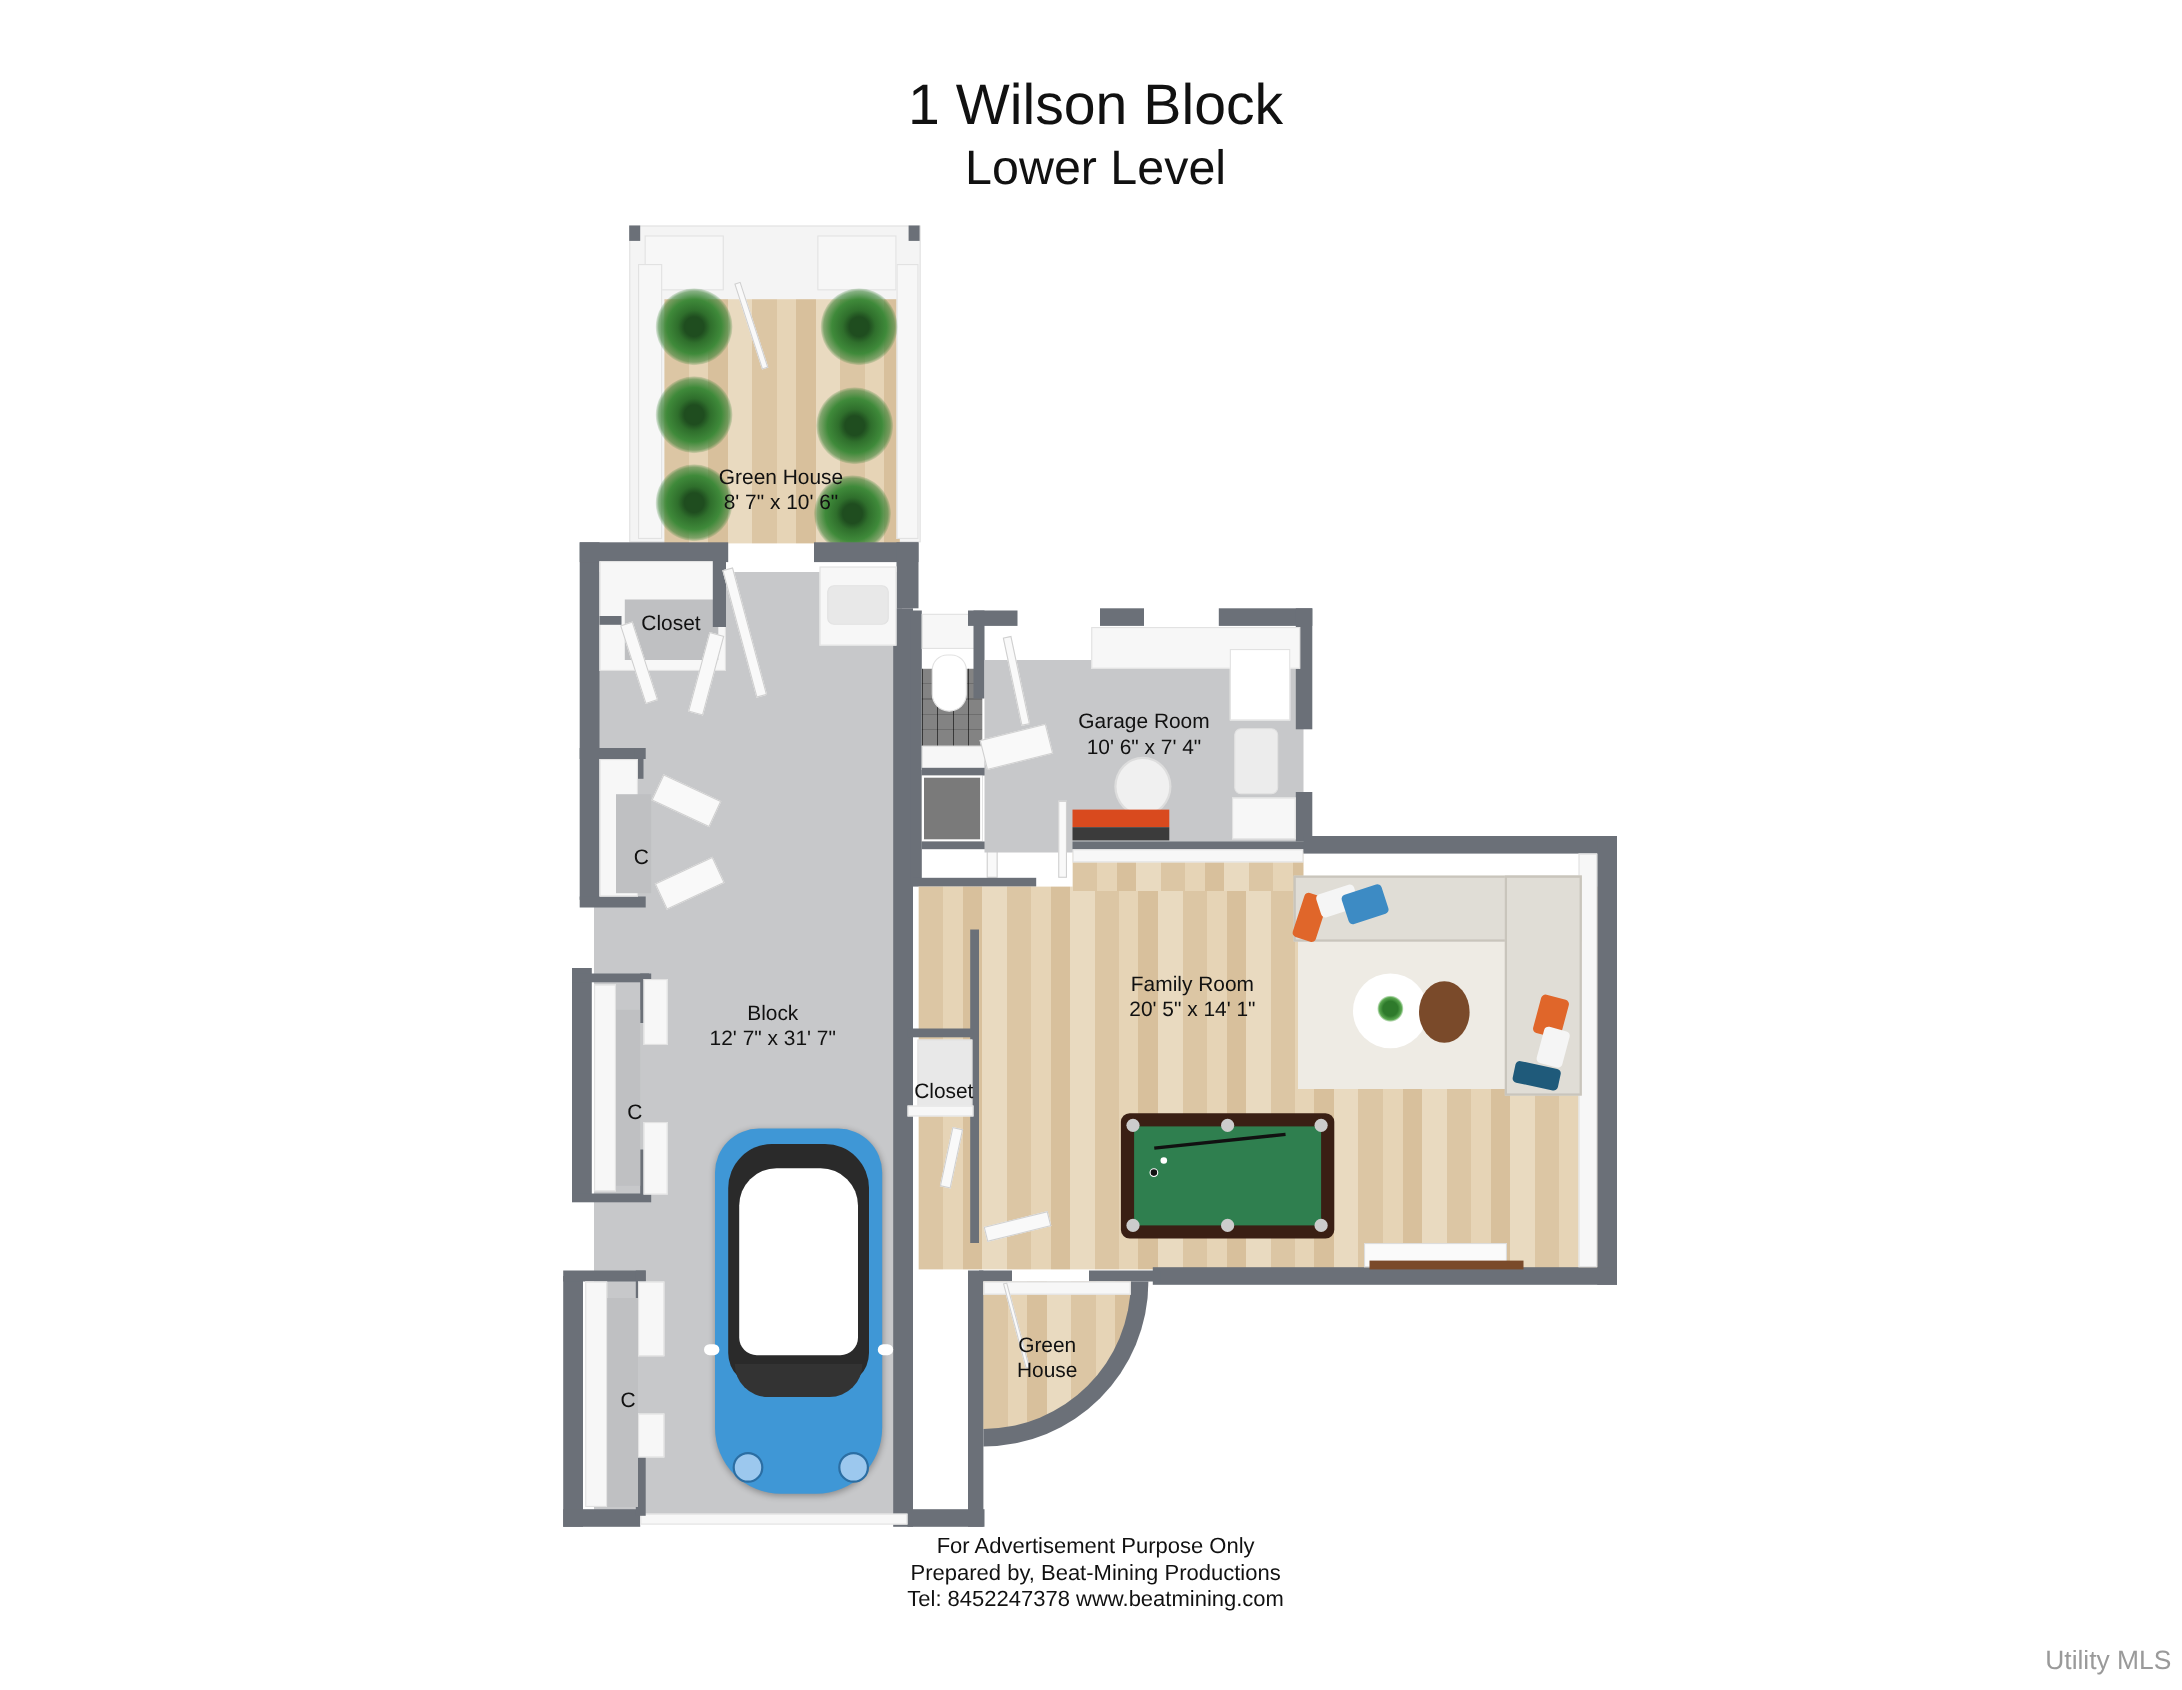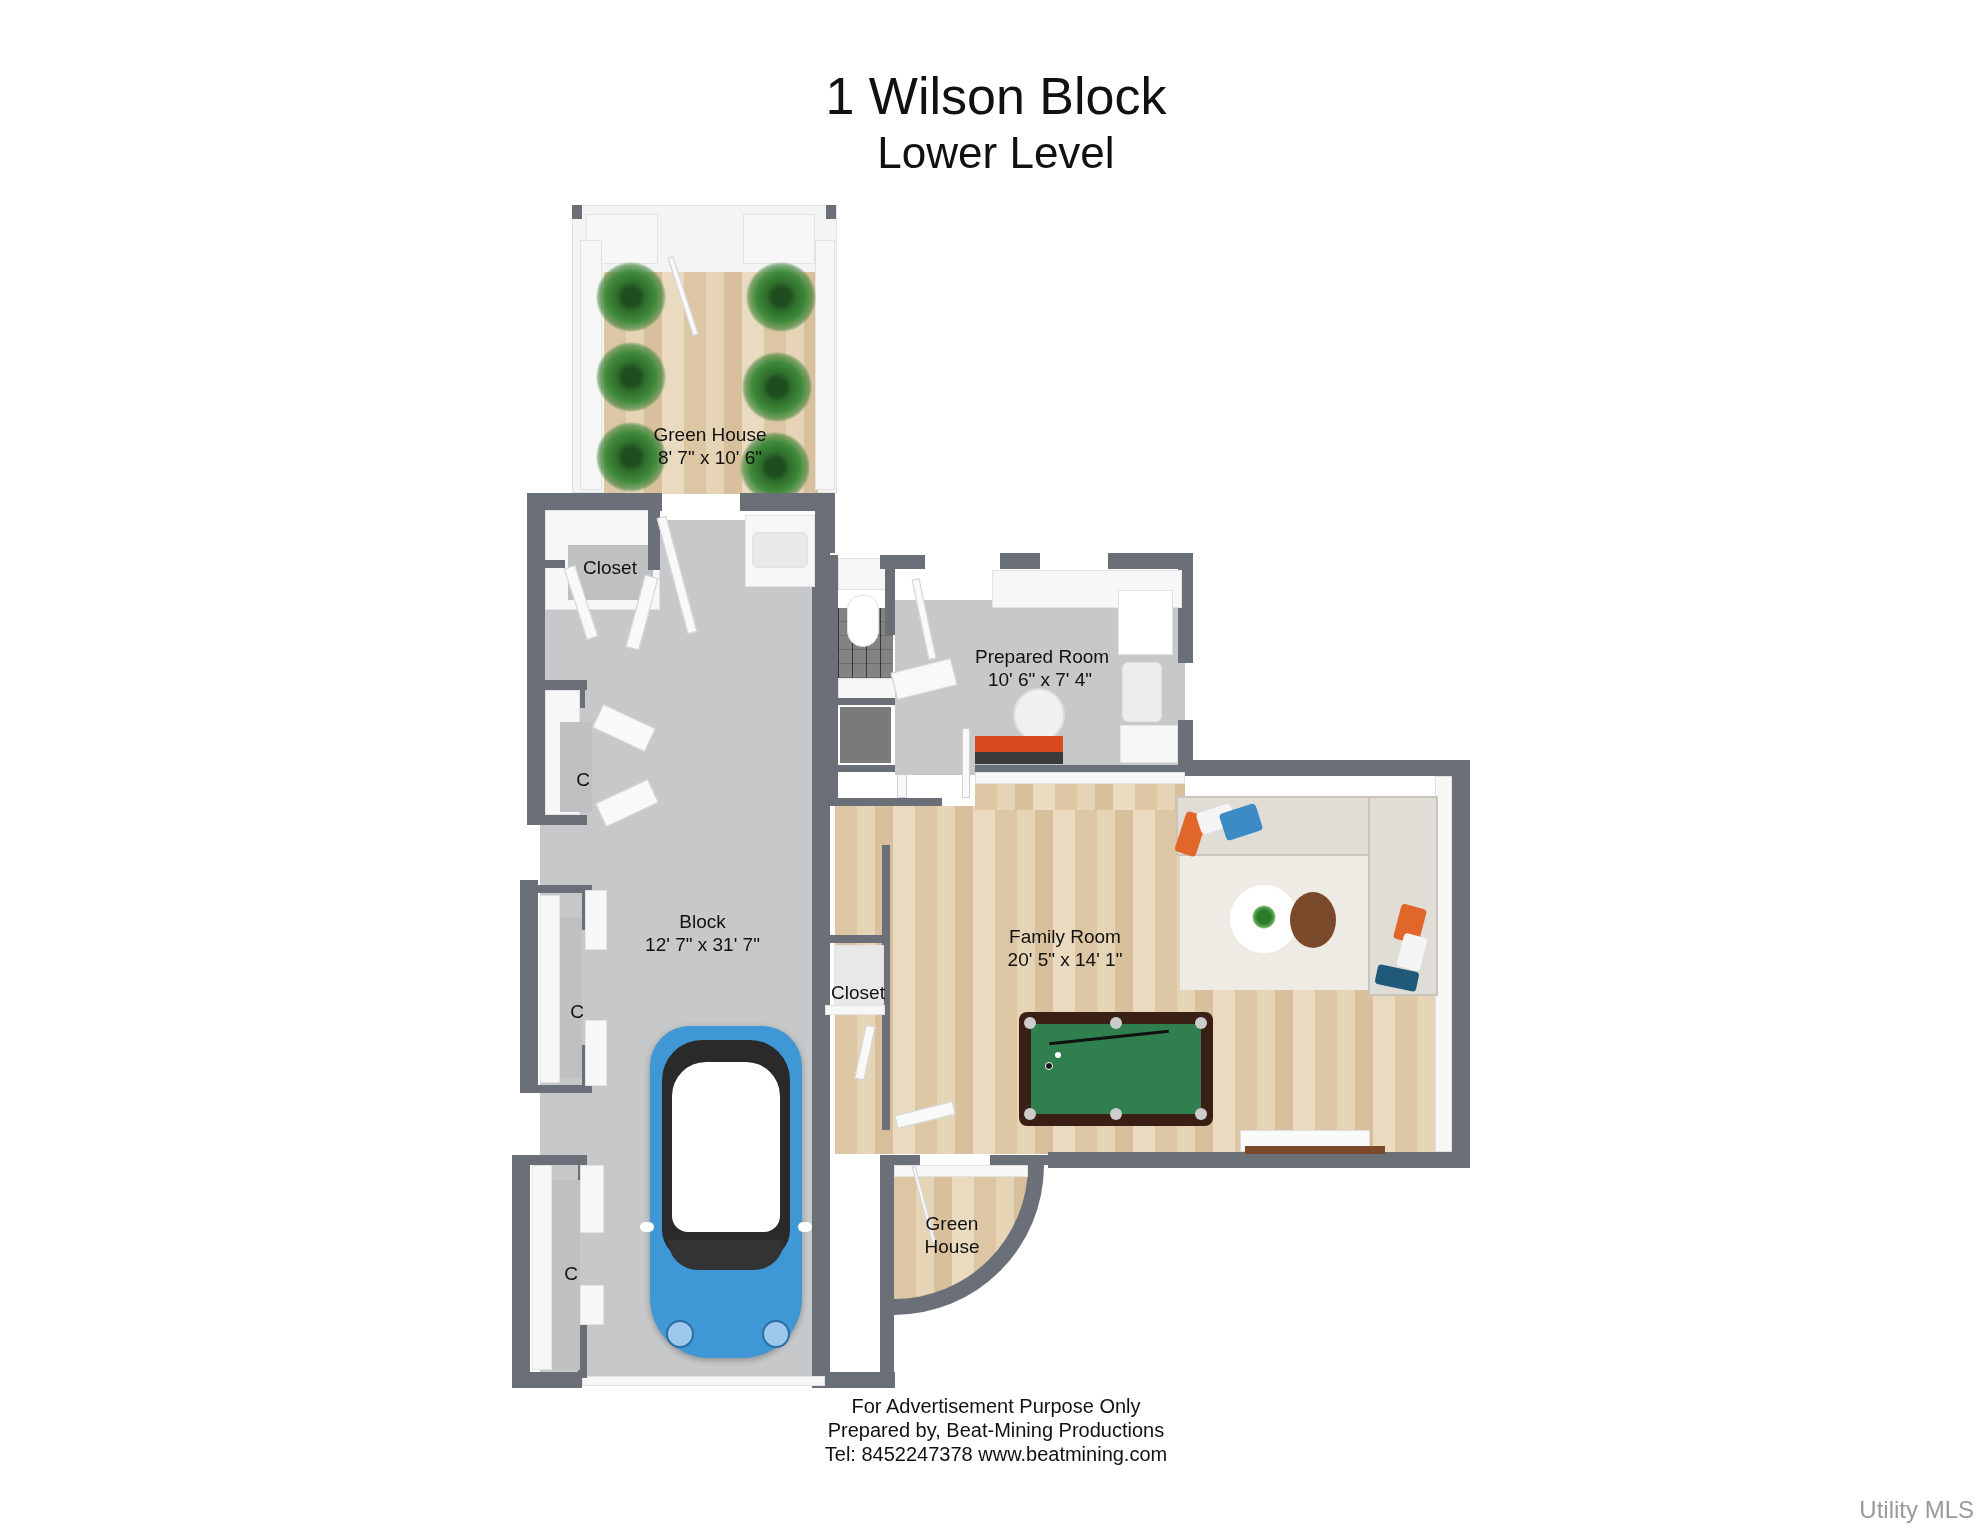--- a/index.html
+++ b/index.html
@@ -151,21 +151,21 @@
     <div class="white" style="left:1118px;top:590px;width:55px;height:65px;background:#fff;"></div>
     <div class="white" style="left:1122px;top:662px;width:40px;height:60px;border-radius:6px;background:#ececec;"></div>
     <div class="white" style="left:1120px;top:725px;width:58px;height:38px;"></div>
     <div class="door" style="left:893px;top:665px;width:62px;height:28px;transform:rotate(-14deg);"></div>
     <div class="door" style="left:920px;top:578px;width:8px;height:82px;transform:rotate(-12deg);"></div>
     <div class="door" style="left:962px;top:728px;width:8px;height:70px;"></div>
     <div style="position:absolute;left:1015px;top:690px;width:48px;height:50px;border-radius:50%;background:#f0f0f0;box-shadow:0 0 0 2px #ddd;"></div>
     <div style="position:absolute;left:975px;top:736px;width:88px;height:16px;background:#d94a1e;"></div>
     <div style="position:absolute;left:975px;top:752px;width:88px;height:12px;background:#3b3b3b;"></div>
     <div class="label" style="left:975px;top:645px;width:130px;">
-      <div>Prepared Room</div>
+      <div>Garage Room</div>
       <div>10' 6" x 7' 4"</div>
     </div>
     <div class="wall" style="left:830px;top:798px;width:112px;height:8px;"></div>
     <div class="wall" style="left:975px;top:765px;width:220px;height:10px;"></div>
   </div>
 
   <div>
     <div class="wood" style="left:835px;top:806px;width:620px;height:348px;"></div>
     <div class="wood" style="left:975px;top:775px;width:210px;height:35px;"></div>
     <div class="white" style="left:975px;top:772px;width:210px;height:12px;"></div>
@@ -204,21 +204,21 @@
     <div style="position:absolute;left:1245px;top:1146px;width:140px;height:8px;background:#7a4a2a;"></div>
 
     <div class="wall" style="left:882px;top:845px;width:8px;height:285px;"></div>
     <div class="wall" style="left:825px;top:935px;width:60px;height:8px;"></div>
     <div class="white" style="left:834px;top:945px;width:50px;height:62px;background:#e8e8e8;"></div>
     <div class="white" style="left:825px;top:1005px;width:60px;height:10px;"></div>
     <div class="door" style="left:860px;top:1025px;width:10px;height:55px;transform:rotate(12deg);"></div>
     <div class="door" style="left:895px;top:1108px;width:60px;height:14px;transform:rotate(-14deg);"></div>
     <div class="label" style="left:826px;top:981px;width:64px;">Closet</div>
 
-    <div class="label" style="left:995px;top:925px;width:140px;">
+    <div class="label" style="left:995px;top:884px;width:140px;padding-left:19px;">
       <div>Family Room</div>
       <div>20' 5" x 14' 1"</div>
     </div>
   </div>
 
   <div>
     <div class="wall" style="left:880px;top:1155px;width:14px;height:233px;"></div>
     <div class="wall" style="left:890px;top:1155px;width:30px;height:10px;"></div>
     <div class="wall" style="left:990px;top:1155px;width:65px;height:10px;"></div>
     <div style="position:absolute;left:894px;top:1165px;width:150px;height:150px;border-bottom-right-radius:150px;overflow:hidden;background:#6b7078;"></div>

